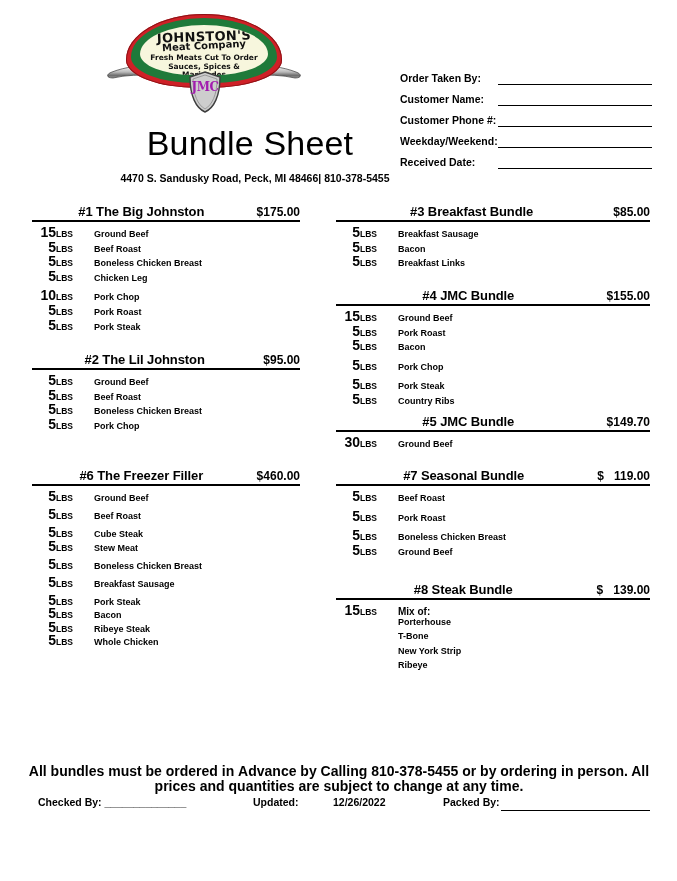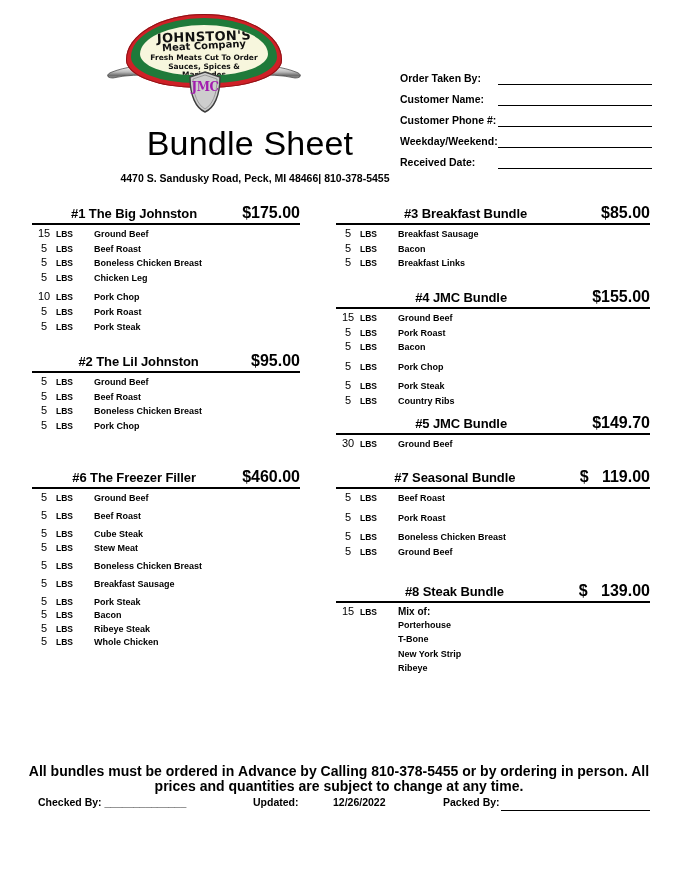--- a/index.html
+++ b/index.html
@@ -175,21 +175,21 @@
     padding-bottom: 1px;
   }
   .block-title {
     flex: 1;
     text-align: center;
     font-size: 13px;
     font-weight: bold;
     letter-spacing: -0.1px;
   }
   .block-price {
-    font-size: 16px;
+    font-size: 12px;
     font-weight: bold;
     white-space: pre;
     padding-left: 6px;
     text-align: center;
   }
   .rows {
     padding-top: 2px;
   }
   .row {
     display: flex;
@@ -197,23 +197,23 @@
     height: 14.6px;
   }
   .row.gap {
     margin-top: 5px;
   }
   .row.tight {
     height: 13.2px;
   }
   .qty {
     width: 24px;
-    text-align: center;
-    font-size: 11px;
-    font-weight: normal;
+    text-align: right;
+    font-size: 14px;
+    font-weight: bold;
   }
   .unit {
     width: 28px;
     font-size: 8.5px;
     font-weight: bold;
   }
   .item {
     font-size: 9px;
     font-weight: bold;
     padding-left: 10px;

